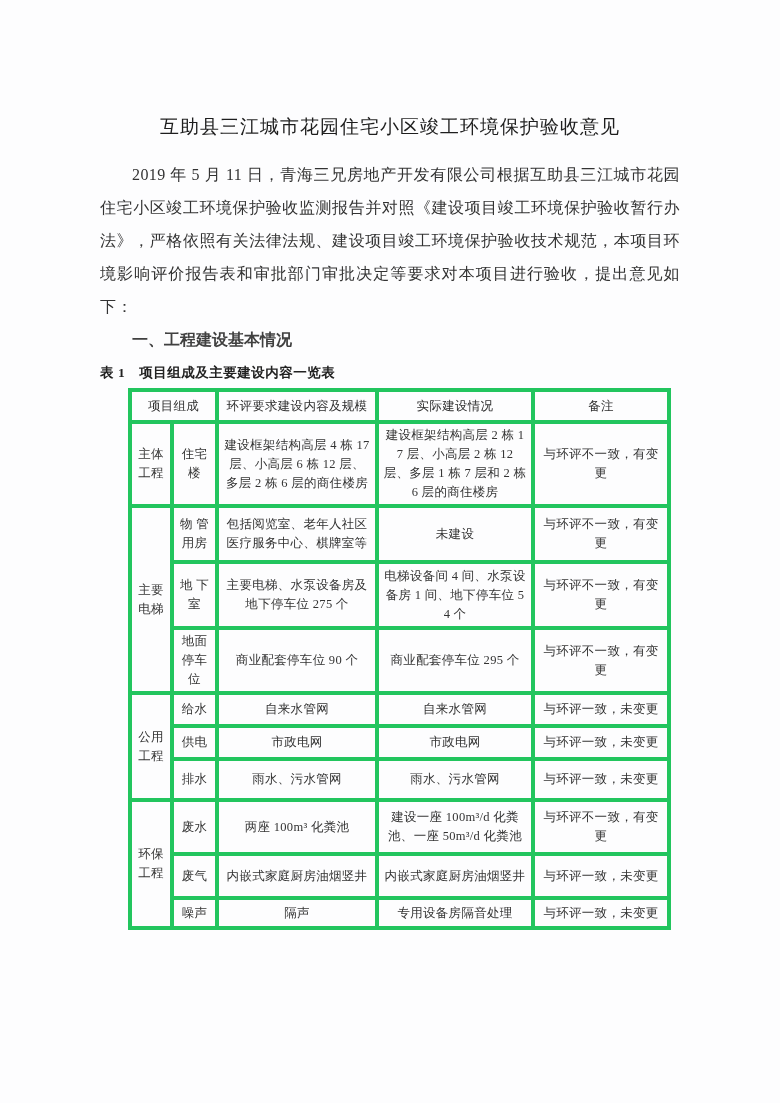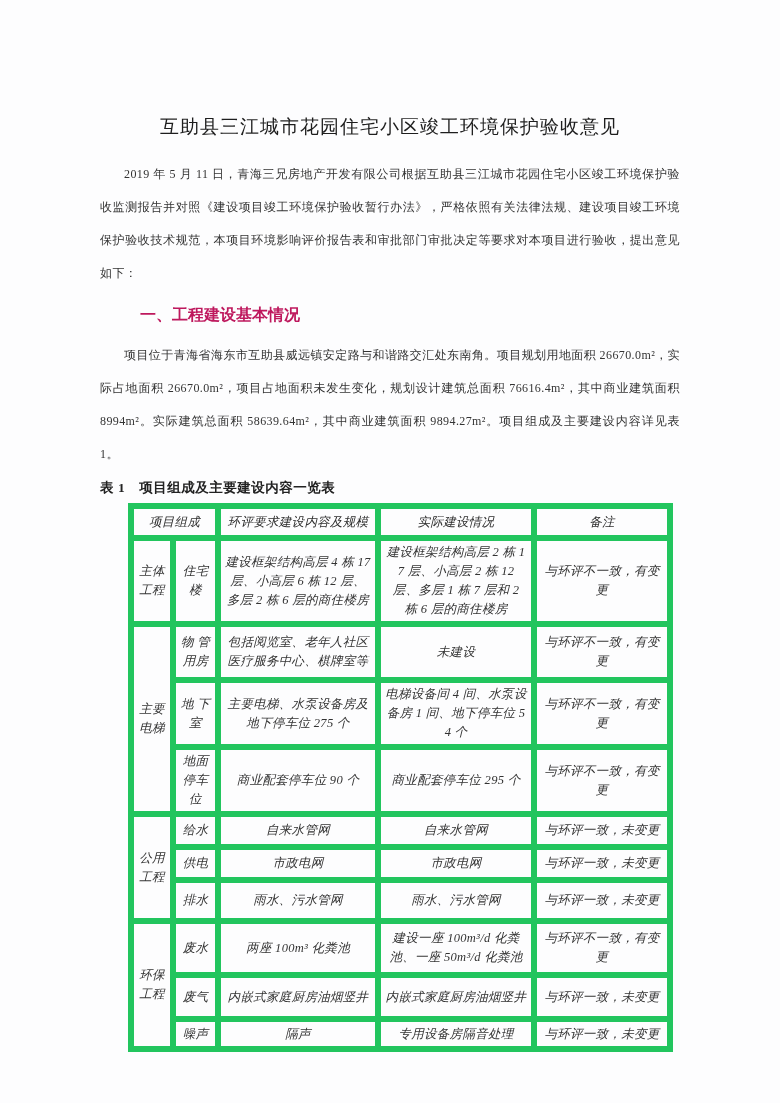--- a/index.html
+++ b/index.html
@@ -27,61 +27,60 @@
     margin: 0 0 16px 0;
     font-size: 19px;
     font-weight: 400;
     text-align: center;
     letter-spacing: 1px;
     color: #1e1e1e;
     line-height: 30px;
   }
   .para {
     margin: 0;
-    font-size: 12px;
+    font-size: 16px;
     line-height: 33px;
     text-indent: 2em;
     text-align: justify;
     letter-spacing: 0.4px;
     color: #333333;
   }
   .heading {
-    margin: 8px;
+    margin: 0;
     font-size: 16px;
     line-height: 33px;
     text-indent: 2em;
     font-weight: 700;
-    color: #be185d;
+    color: #404040;
   }
   .table-caption {
     margin: 8px 0 6px 0;
     text-align: left;
     font-size: 13.5px;
     font-weight: 700;
     color: #222222;
     letter-spacing: 0.5px;
   }
   table.project-table {
     border-collapse: collapse;
     table-layout: fixed;
     width: 539px;
     margin-left: 28px;
     font-size: 12.5px;
     color: #333333;
   }
   table.project-table th,
   table.project-table td {
-    border: 6px solid #22c55e;
+    border: 4px solid #22c55e;
     text-align: center;
     vertical-align: middle;
     padding: 2px 4px;
     line-height: 19px;
     letter-spacing: 0.3px;
     word-break: break-all;
-    font-style: italic;
   }
   table.project-table th {
     font-weight: 400;
     color: #2e2e2e;
   }
   tr.thead   { height: 32px; }
   tr.r1  { height: 84px; }
   tr.r2  { height: 56px; }
   tr.r3  { height: 66px; }
   tr.r4  { height: 64px; }
@@ -98,21 +97,20 @@
 <div class="page">
   <div class="content">
 
     <h1 class="doc-title">互助县三江城市花园住宅小区竣工环境保护验收意见</h1>
 
     <p class="para">2019 年 5 月 11 日，青海三兄房地产开发有限公司根据互助县三江城市花园住宅小区竣工环境保护验收监测报告并对照《建设项目竣工环境保护验收暂行办法》，严格依照有关法律法规、建设项目竣工环境保护验收技术规范，本项目环境影响评价报告表和审批部门审批决定等要求对本项目进行验收，提出意见如下：</p>
 
     <h2 class="heading">一、工程建设基本情况</h2>
 
 
-    <p class="para">项目位于青海省海东市互助县威远镇安定路与和谐路交汇处东南角。项目规划用地面积 26670.0m²，实际占地面积 26670.0m²，项目占地面积未发生变化，规划设计建筑总面积 76616.4m²，其中商业建筑面积 8994m²。实际建筑总面积 58639.64m²，其中商业建筑面积 9894.27m²。项目组成及主要建设内容详见表 1。</p>
 
     <div class="table-caption">表 1　项目组成及主要建设内容一览表</div>
 
     <table class="project-table">
       <colgroup>
         <col style="width:42px">
         <col style="width:45px">
         <col style="width:160px">
         <col style="width:156px">
         <col style="width:136px">

